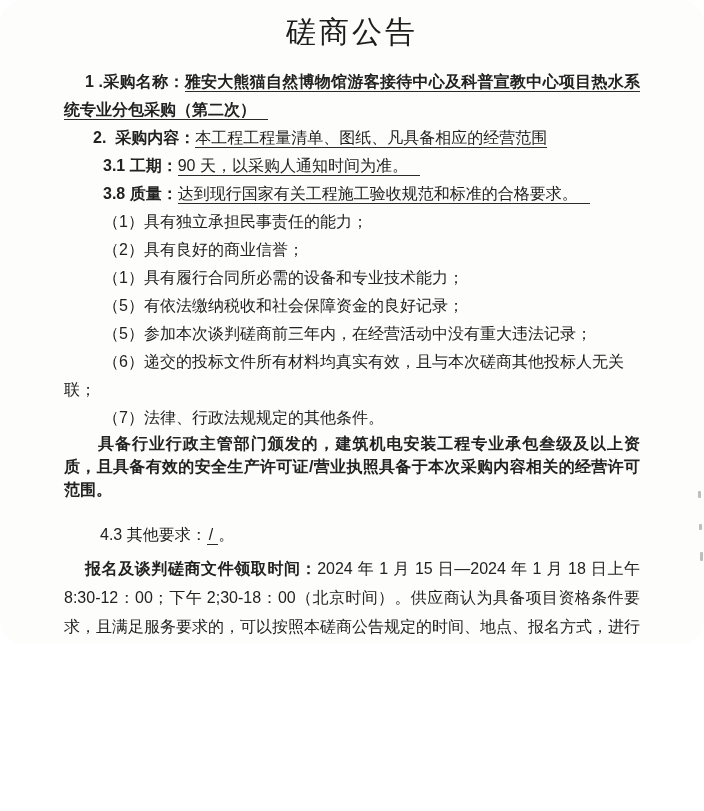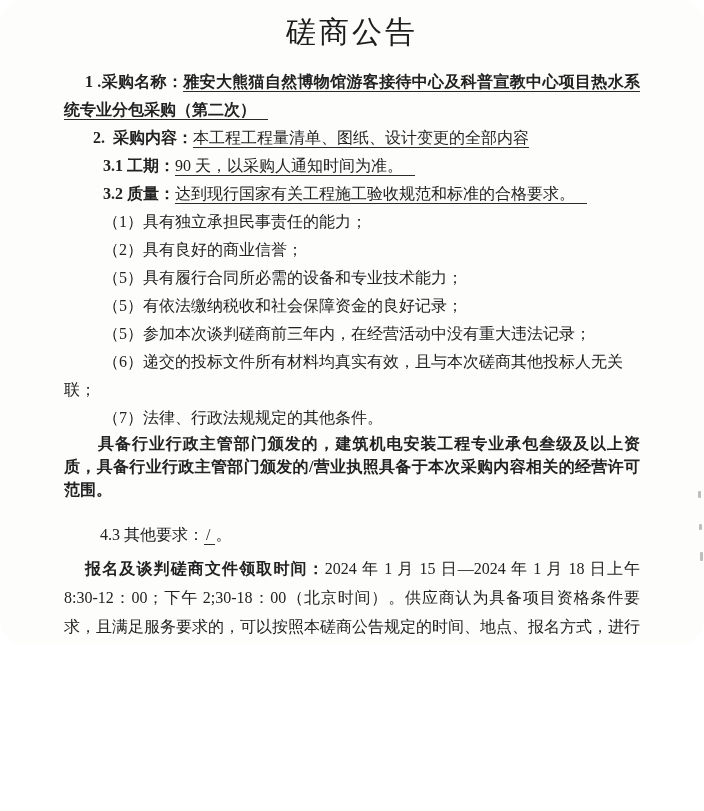--- a/index.html
+++ b/index.html
@@ -4,21 +4,21 @@
 <style>
   * { box-sizing: border-box; }
   html, body { margin: 0; padding: 0; background: #ffffff; }
   .page {
     position: relative;
     width: 704px;
     height: 644px;
     margin: 0 auto;
     background: #fdfdfc;
     color: #222222;
-    font-family: Liberation Serif, serif;
+    font-family: Liberation Sans, sans-serif;
     font-size: 16px;
     padding: 12px 64px 0 64px;
     overflow: hidden;
     border-radius: 23px;
   }
   .doc-title {
     margin: 0 0 16px 0;
     font-size: 30px;
     font-weight: 500;
     letter-spacing: 3px;
@@ -59,39 +59,39 @@
 </head>
 <body>
 
 <div class="page">
 
   <h1 class="doc-title">磋商公告</h1>
 
 
   <p class="wrap ind-a"><span class="b">1 .采购名称：</span><span class="b u u-ext">雅安大熊猫自然博物馆游客接待中心及科普宣教中心项目热水系统专业分包采购（第二次）</span></p>
 
-  <p class="line ind-b"><span class="b">2.  采购内容：</span><span class="u">本工程工程量清单、图纸、设计变更的全部内容</span></p>
+  <p class="line ind-b"><span class="b">2.  采购内容：</span><span class="u">本工程工程量清单、图纸、凡具备相应的经营范围</span></p>
 
 
   <p class="line ind-c"><span class="b">3.1 工期：</span><span class="u u-ext">90 天，以采购人通知时间为准。</span></p>
 
-  <p class="line ind-c"><span class="b">3.2 质量：</span><span class="u u-ext">达到现行国家有关工程施工验收规范和标准的合格要求。</span></p>
+  <p class="line ind-c"><span class="b">3.8 质量：</span><span class="u u-ext">达到现行国家有关工程施工验收规范和标准的合格要求。</span></p>
 
 
 
   <p class="line ind-c">（1）具有独立承担民事责任的能力；</p>
   <p class="line ind-c">（2）具有良好的商业信誉；</p>
-  <p class="line ind-c">（5）具有履行合同所必需的设备和专业技术能力；</p>
+  <p class="line ind-c">（1）具有履行合同所必需的设备和专业技术能力；</p>
   <p class="line ind-c">（5）有依法缴纳税收和社会保障资金的良好记录；</p>
   <p class="line ind-c">（5）参加本次谈判磋商前三年内，在经营活动中没有重大违法记录；</p>
   <p class="line ind-c">（6）递交的投标文件所有材料均真实有效，且与本次磋商其他投标人无关联；</p>
   <p class="line ind-c">（7）法律、行政法规规定的其他条件。</p>
 
 
-  <p class="wrap credential-para">具备行业行政主管部门颁发的，建筑机电安装工程专业承包叁级及以上资质，具备行业行政主管部门颁发的/营业执照具备于本次采购内容相关的经营许可范围。</p>
+  <p class="wrap credential-para">具备行业行政主管部门颁发的，建筑机电安装工程专业承包叁级及以上资质，且具备有效的安全生产许可证/营业执照具备于本次采购内容相关的经营许可范围。</p>
 
   <p class="line ind-d mt-sm"><span>4.3 其他要求：</span><span class="u slash">/</span><span>。</span></p>
 
   <p class="wrap registration"><span class="b">报名及谈判磋商文件领取时间：</span><span>2024 年 1 月 15 日—2024 年 1 月 18 日上午 8:30-12：00；下午 2;30-18：00（北京时间）。供应商认为具备项目资格条件要求，且满足服务要求的，可以按照本磋商公告规定的时间、地点、报名方式，进行领取谈判磋商文件。</span></p>
 
   <span class="speck speck-1"></span>
   <span class="speck speck-2"></span>
   <span class="speck speck-3"></span>
 
 </div>

